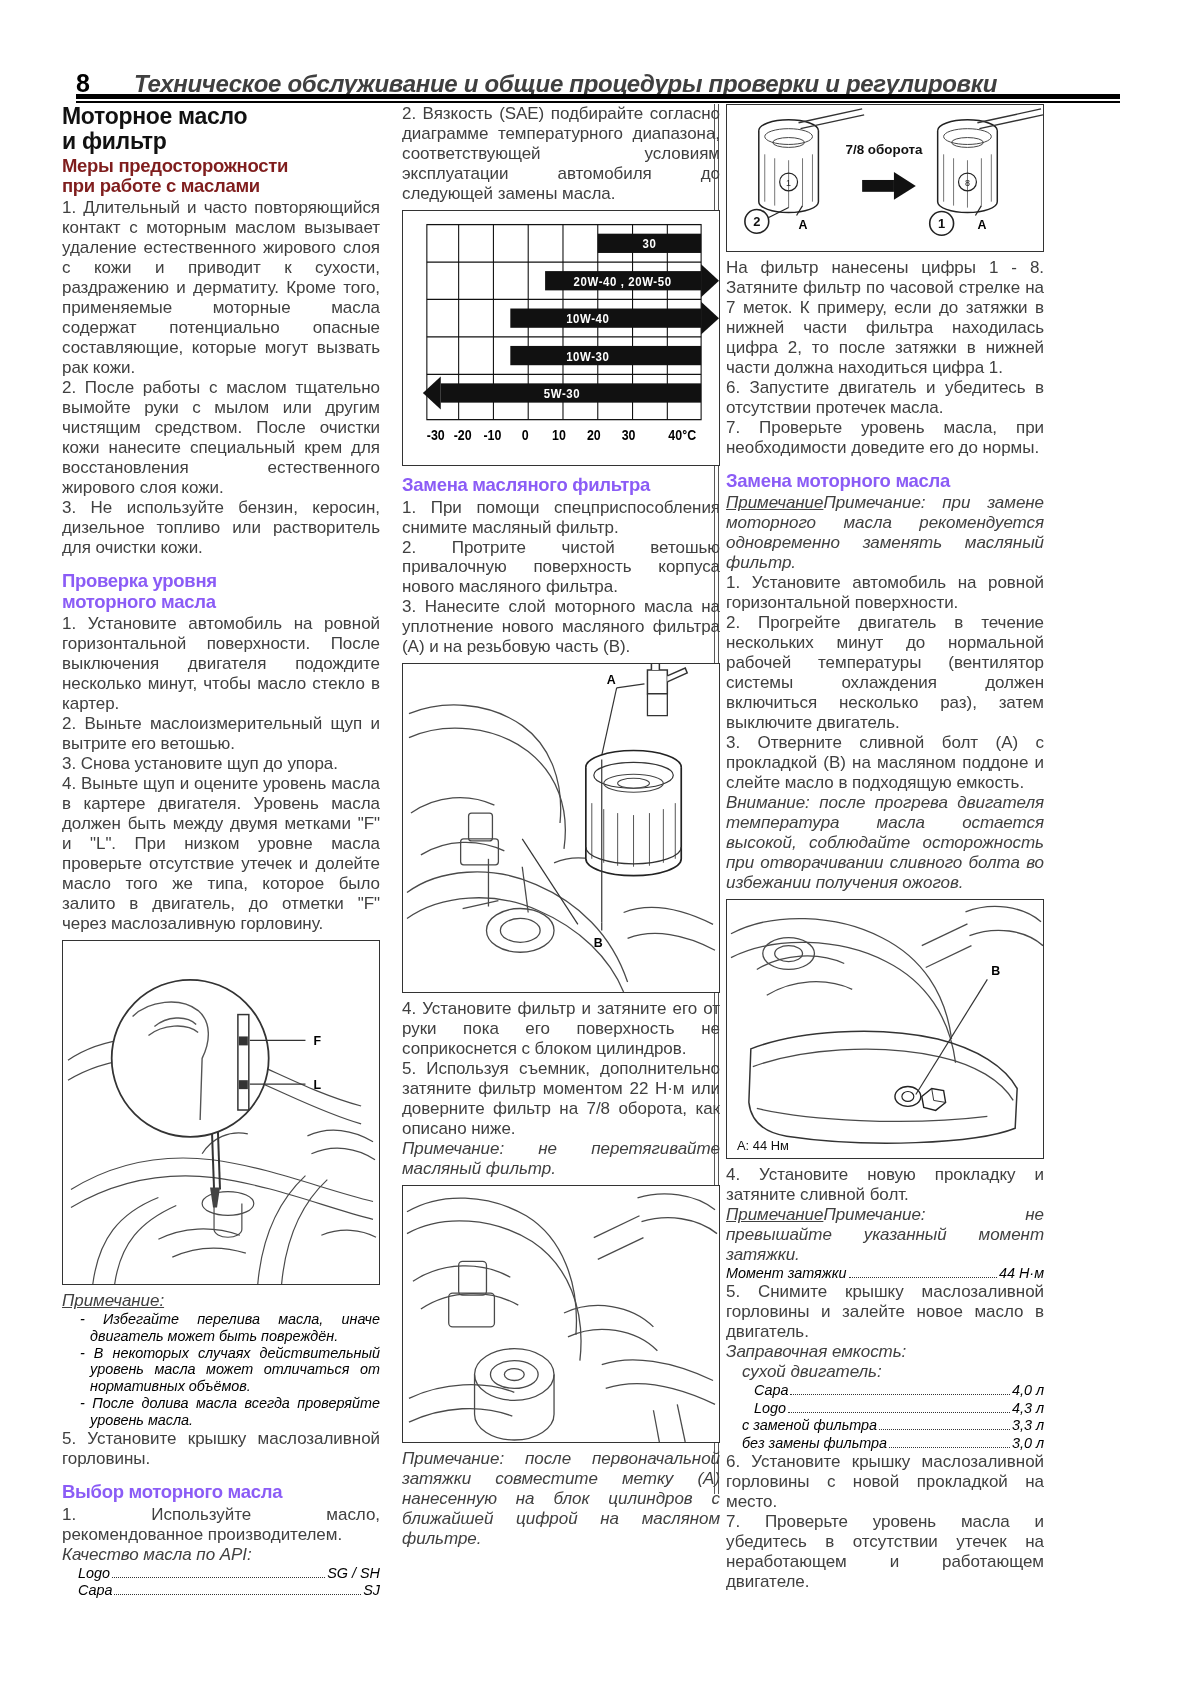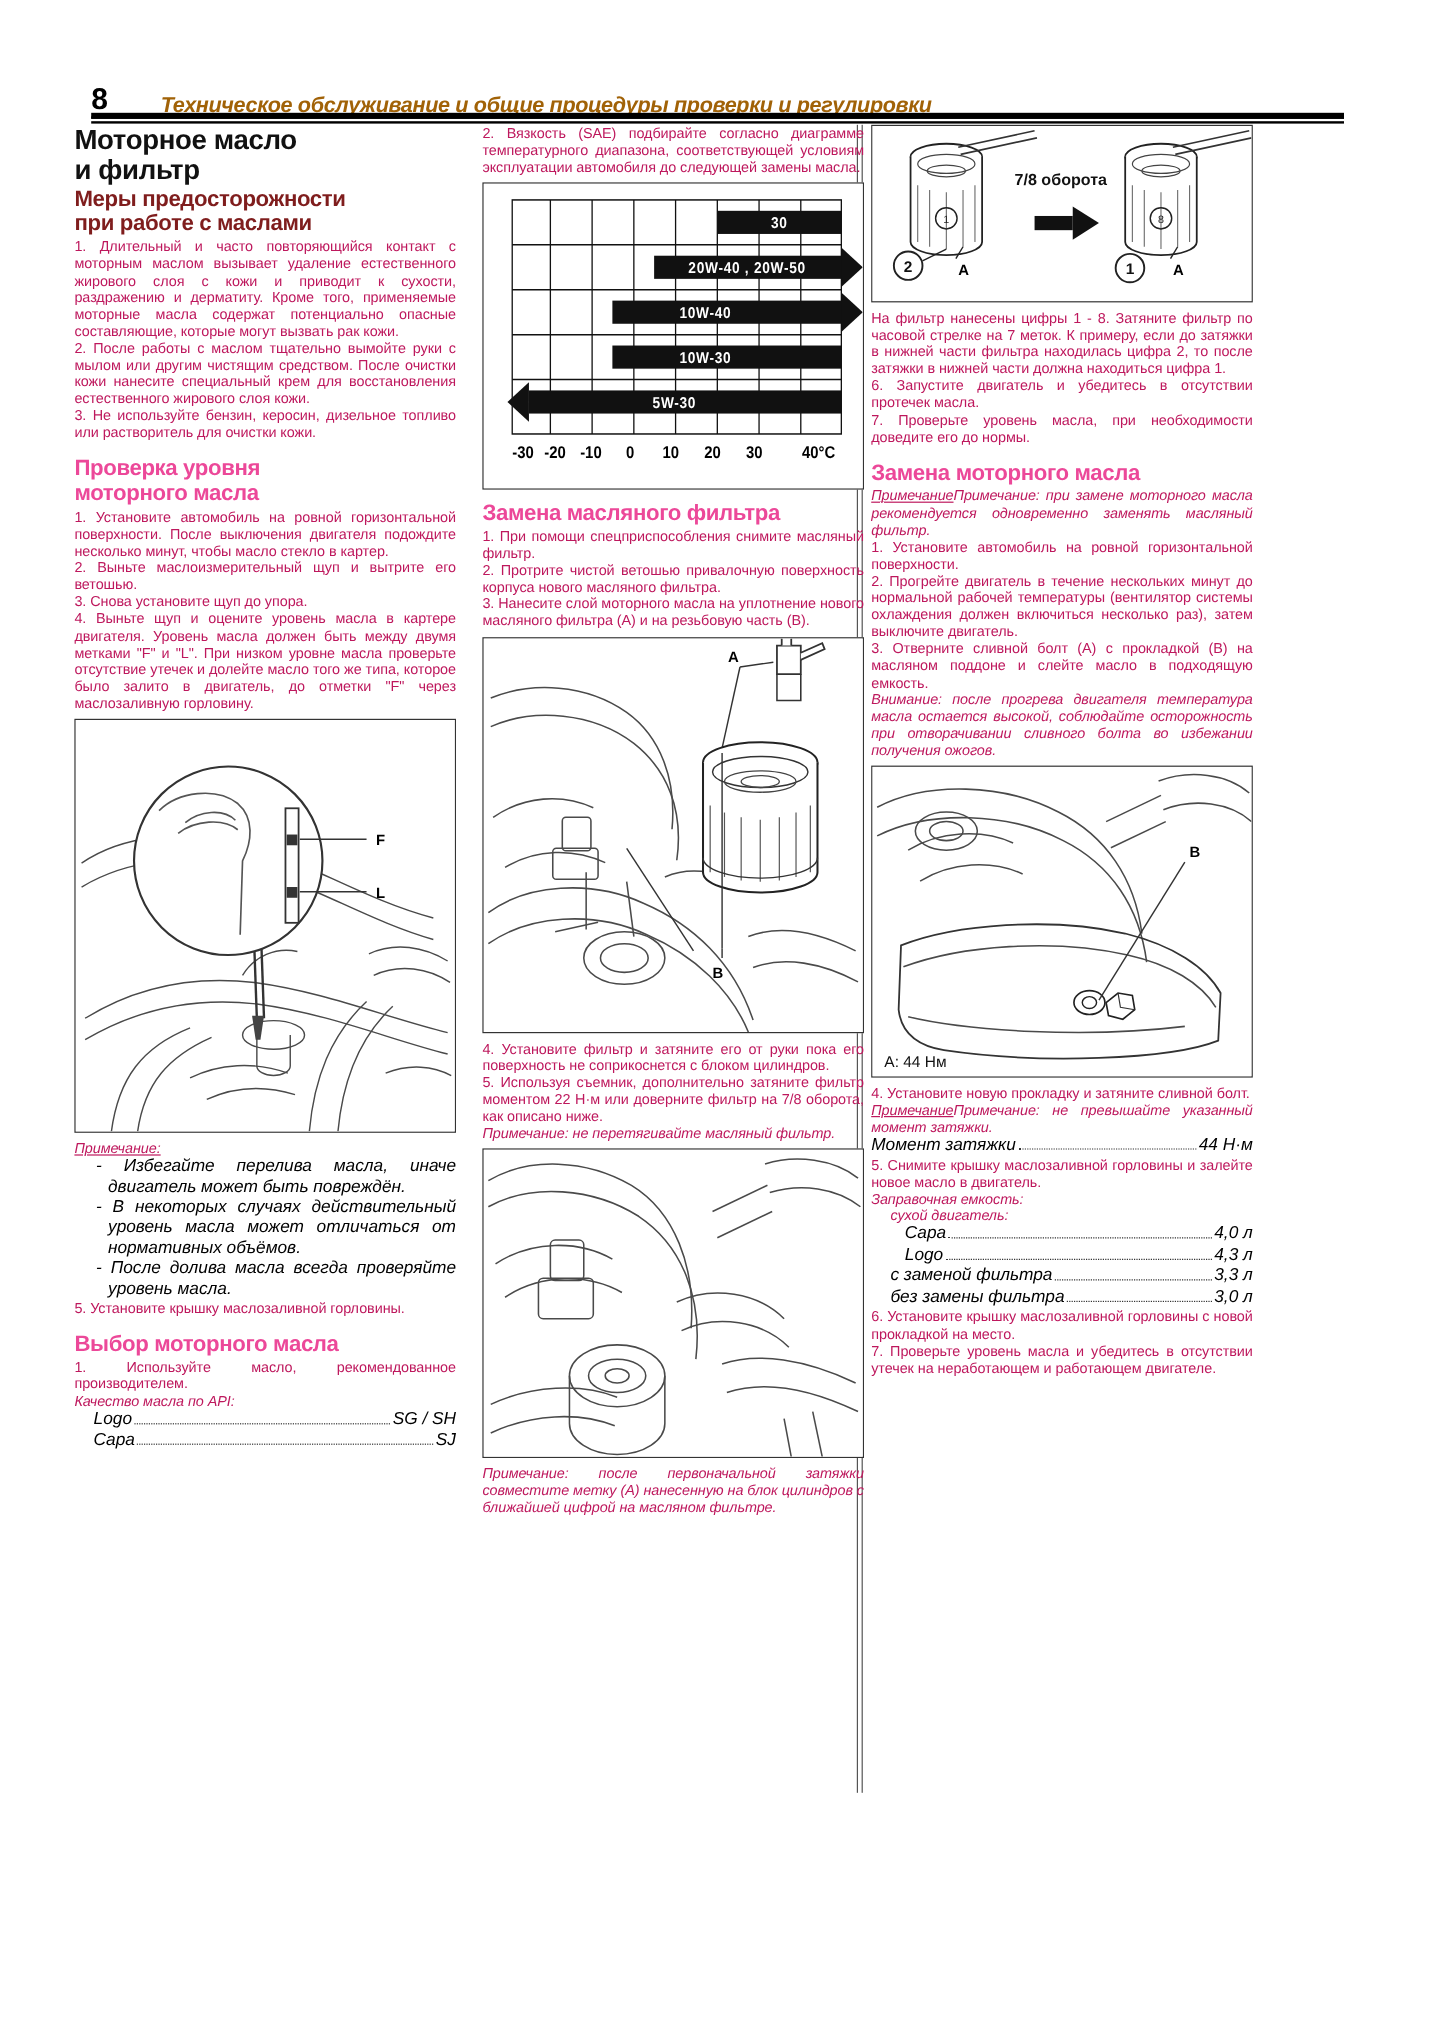--- a/index.html
+++ b/index.html
@@ -30,24 +30,24 @@
   .page-num {
     font-size: 25px;
     font-weight: bold;
     font-family: "Liberation Sans", sans-serif;
     color: #000;
     width: 58px;
     line-height: 1;
     letter-spacing: -0.5px;
   }
   .header-title {
-    font-size: 18px;
+    font-size: 24px;
     font-weight: bold;
     font-style: italic;
-    color: #a16207;
+    color: #404040;
     line-height: 1;
     letter-spacing: -0.3px;
     white-space: nowrap;
   }
   .header-rule {
     position: absolute;
     left: 76px;
     top: 94px;
     width: 1044px;
     height: 5px;
@@ -98,29 +98,29 @@
     margin: 2px 0 2px 0;
     letter-spacing: -0.3px;
     color: #7f1d1d;
   }
   h2.sec {
     font-size: 18.5px;
     font-weight: bold;
     line-height: 1.12;
     margin: 13px 0 2px 0;
     letter-spacing: -0.3px;
-    color: #ec4899;
+    color: #8b5cf6;
   }
   h2.sec.tight { margin-top: 9px; }
   p.body {
-    font-size: 12px;
+    font-size: 17px;
     line-height: 1.175;
     margin: 0;
     text-align: justify;
-    color: #be185d;
+    color: #404040;
     letter-spacing: -0.05px;
   }
   p.body.ital {
     font-style: italic;
   }
   .uline { text-decoration: underline; font-style: italic; }
   .ital { font-style: italic; }
   .bullets {
     margin: 0;
     padding: 0 0 0 18px;

